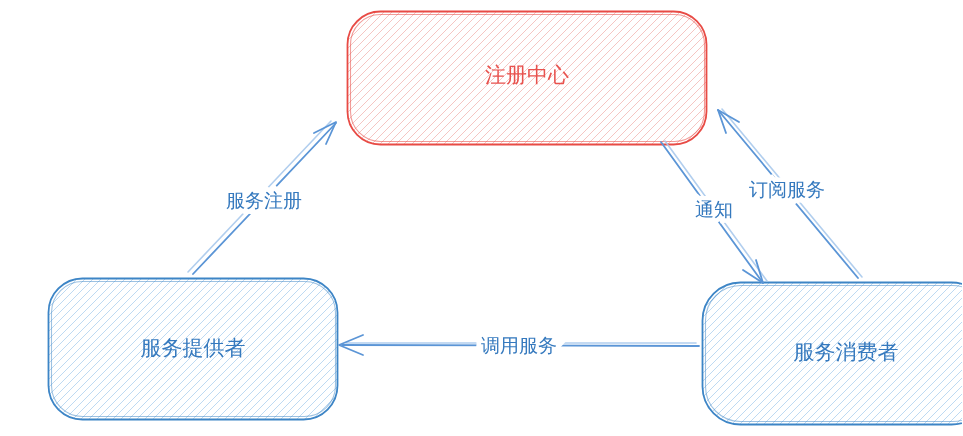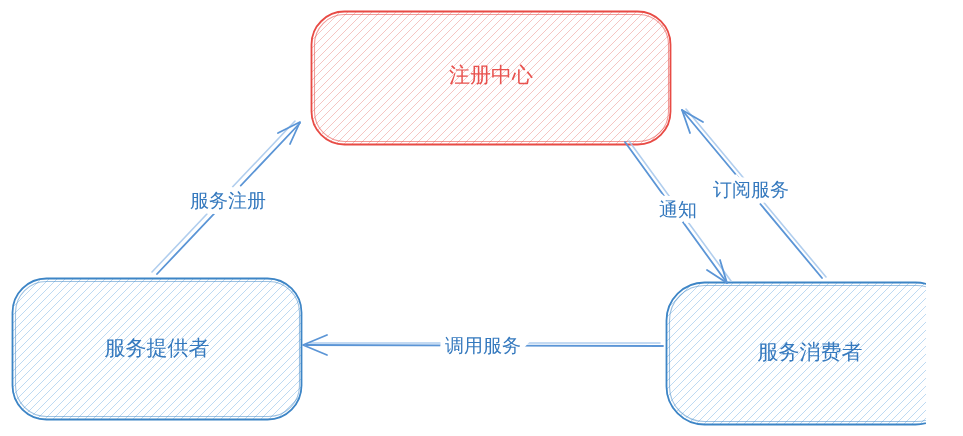--- a/index.html
+++ b/index.html
@@ -7,20 +7,21 @@
     padding: 0;
     background: #ffffff;
     font-family: "Liberation Sans", "DejaVu Sans", sans-serif;
   }
   .stage {
     position: relative;
     width: 926px;
     height: 436px;
     background: var(--background, #ffffff);
     overflow: hidden;
+    padding-left: 36px;
   }
   svg { display: block; }
 
   
   .hatch-red-line  { stroke: var(--red_hatch,  #f5c6c3); stroke-width: 1;   fill: none; }
   .hatch-blue-line { stroke: var(--blue_hatch, #bedaf2); stroke-width: 1;   fill: none; }
 
   
   .box-red {
     stroke: var(--red_stroke, #e84b45);

